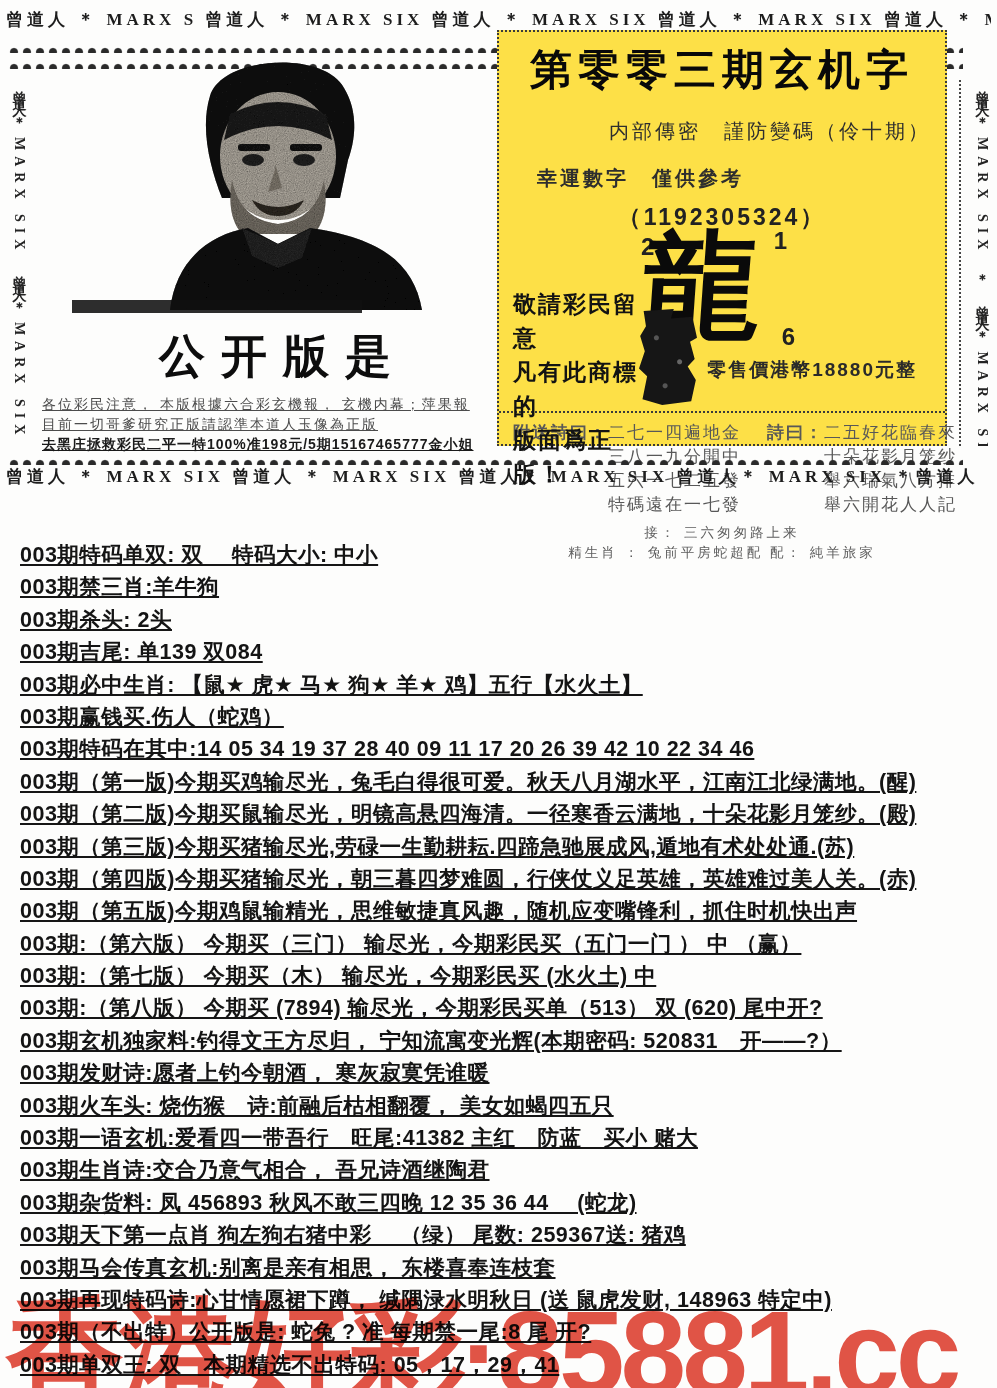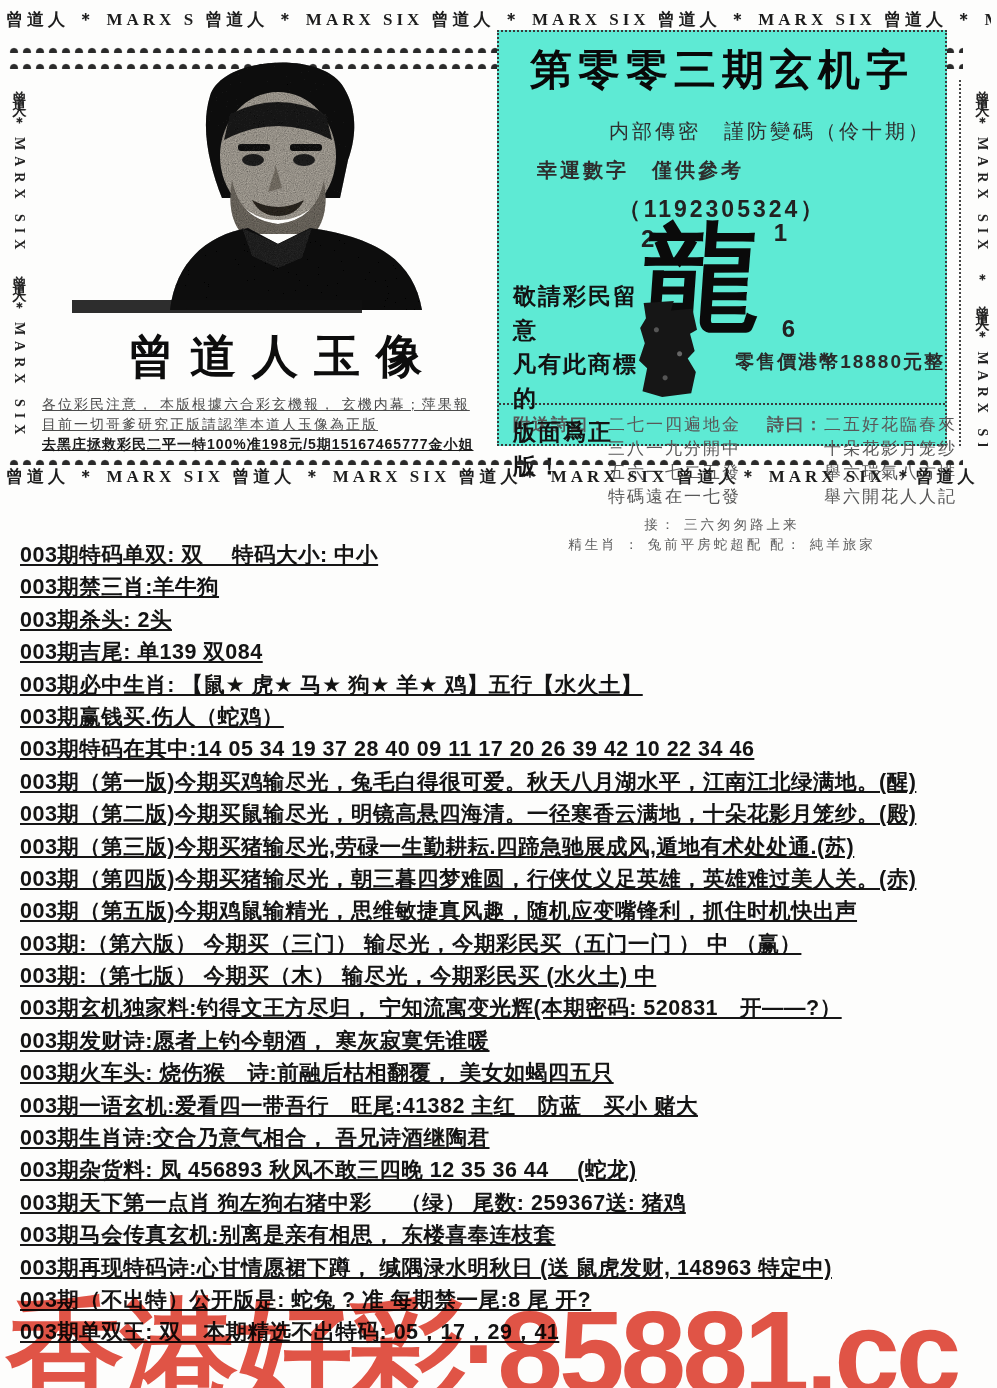--- a/index.html
+++ b/index.html
@@ -41,30 +41,30 @@
     position:absolute;left:60px;top:326px;width:446px;text-align:center;
     font-family:"Liberation Serif","DejaVu Serif",serif;
     font-size:46px;font-weight:700;letter-spacing:16px;color:#0d0d0d;
   }
   .photo-notes{position:absolute;left:42px;top:394px;width:470px;color:#4c4c4c;}
   .photo-notes .n{font-size:14px;letter-spacing:2px;line-height:20px;white-space:nowrap;overflow:hidden;text-decoration:underline;}
   .photo-notes .n.dark{color:#1b1b1b;font-weight:700;letter-spacing:1px;}
   
   .info-box{
     position:absolute;left:497px;top:30px;width:450px;height:416px;
-    border:2px dotted #3a3a3a;box-sizing:border-box;background:#5eead4;
+    border:2px dotted #3a3a3a;box-sizing:border-box;background:#fde047;
   }
   .info-title{
     margin-top:10px;text-align:center;
     font-size:42px;font-weight:800;letter-spacing:6px;color:#090909;
     font-family:"Liberation Sans","DejaVu Sans",sans-serif;
   }
   .info-row1{display:flex;justify-content:flex-end;margin:20px 14px 0 24px;
     font-size:20px;letter-spacing:3px;color:#2e2e2e;font-weight:400;}
-  .info-row2{margin:12px 0 0 38px;font-size:20px;letter-spacing:3px;color:#2e2e2e;font-weight:600;}
+  .info-row2{margin:20px 0 0 38px;font-size:20px;letter-spacing:3px;color:#2e2e2e;font-weight:600;}
   .lucky-number{margin-top:10px;text-align:center;font-size:23px;letter-spacing:3px;color:#222;font-weight:600;}
   .dragon-zone{position:relative;height:176px;margin-top:2px;}
   .dragon-char{
     position:absolute;left:0;right:40px;top:-6px;text-align:center;
     font-family:"Liberation Serif","DejaVu Serif",serif;
     font-size:118px;line-height:118px;font-weight:900;color:#0a0a0a;
     transform:skewX(-4deg);
   }
   .corner-num{position:absolute;font-size:24px;font-weight:600;color:#222;}
   .cn-tl{left:142px;top:-2px;}
@@ -73,21 +73,21 @@
   .cn-br{right:150px;top:88px;}
   .stamp{
     position:absolute;left:140px;top:74px;width:58px;height:96px;background:#161616;
     clip-path:polygon(8% 2%,60% 0,55% 10%,92% 8%,100% 30%,88% 34%,96% 52%,84% 60%,98% 74%,90% 96%,40% 100%,6% 94%,14% 70%,0 62%,10% 44%,2% 28%,12% 18%);
     background-image:radial-gradient(circle at 30% 30%,#555 2px,transparent 3px),
       radial-gradient(circle at 70% 55%,#666 2px,transparent 3px),
       radial-gradient(circle at 45% 80%,#555 2px,transparent 3px);
   }
   .notice{position:absolute;left:14px;top:52px;font-size:23px;font-weight:700;
     letter-spacing:2px;line-height:34px;color:#131313;width:136px;}
-  .price{position:absolute;right:0;top:122px;font-size:19px;letter-spacing:2px;
+  .price{position:absolute;right:28px;top:122px;font-size:19px;letter-spacing:2px;
     color:#2a2a2a;font-weight:700;}
   .poems{
     border-top:2px dotted #3a3a3a;display:flex;padding:8px 6px 2px 14px;
     color:#585858;font-size:17px;letter-spacing:2px;line-height:24px;
   }
   .poem-col{display:flex;}
   .poem-label{white-space:nowrap;font-weight:700;}
   .poem-lines .pl{white-space:nowrap;}
   .poem-left{margin-right:26px;}
   .info-footer{margin-top:4px;text-align:center;color:#5d5d5d;font-size:13.5px;
@@ -145,21 +145,21 @@
 
         <path d="M140 132 q8 40 46 44 q38 -4 46 -44 q6 36 -10 54 l-72 0 q-16 -18 -10 -54 Z" fill="#8d867b"></path>
 
         <path d="M78 262 C84 210 120 186 156 180 L186 196 L218 180 C290 190 322 216 330 262 Z" fill="#131313"></path>
         <path d="M150 180 l36 16 l34 -16 l-10 30 l-24 10 l-26 -12 Z" fill="#2e2e2e"></path>
       </g>
     </svg>
   </div>
   <div class="photo-bar"></div>
 
-  <div class="photo-caption">曾道人玉像</div>
+  <div class="photo-caption">公开版是</div>
 
   <div class="photo-notes">
     <div class="n">各位彩民注意， 本版根據六合彩玄機報， 玄機内幕；萍果報</div>
     <div class="n">目前一切哥爹研究正版請認準本道人玉像為正版</div>
     <div class="n dark">去黑庄拯救彩民二平一特100%准198元/5期15167465777金小姐</div>
   </div>
 
   <div class="info-box">
     <div class="info-title">第零零三期玄机字</div>
 
@@ -242,20 +242,21 @@
     <div class="bodyline">003期（第三版)今期买猪输尽光,劳碌一生勤耕耘.四蹄急驰展成风,遁地有术处处通.(苏)</div>
 
     <div class="bodyline">003期（第四版)今期买猪输尽光，朝三暮四梦难圆，行侠仗义足英雄，英雄难过美人关。(赤)</div>
 
     <div class="bodyline">003期（第五版)今期鸡鼠输精光，思维敏捷真风趣，随机应变嘴锋利，抓住时机快出声</div>
 
     <div class="bodyline">003期:（第六版） 今期买（三门） 输尽光，今期彩民买（五门一门 ） 中 （赢）</div>
 
     <div class="bodyline">003期:（第七版） 今期买（木） 输尽光，今期彩民买 (水火土) 中</div>
 
+    <div class="bodyline">003期:（第八版） 今期买 (7894)  输尽光，今期彩民买单（513）  双 (620)  尾中开?</div>
 
     <div class="bodyline">003期玄机独家料:钓得文王方尽归， 宁知流寓变光辉(本期密码: 520831　开——?）</div>
 
     <div class="bodyline">003期发财诗:愿者上钓今朝酒， 寒灰寂寞凭谁暖</div>
 
     <div class="bodyline">003期火车头:  烧伤猴　诗:前融后枯相翻覆，  美女如蝎四五只</div>
 
     <div class="bodyline">003期一语玄机:爱看四一带吾行　旺尾:41382 主红　防蓝　买小 赌大</div>
 
     <div class="bodyline">003期生肖诗:交合乃意气相合，  吾兄诗酒继陶君</div>

